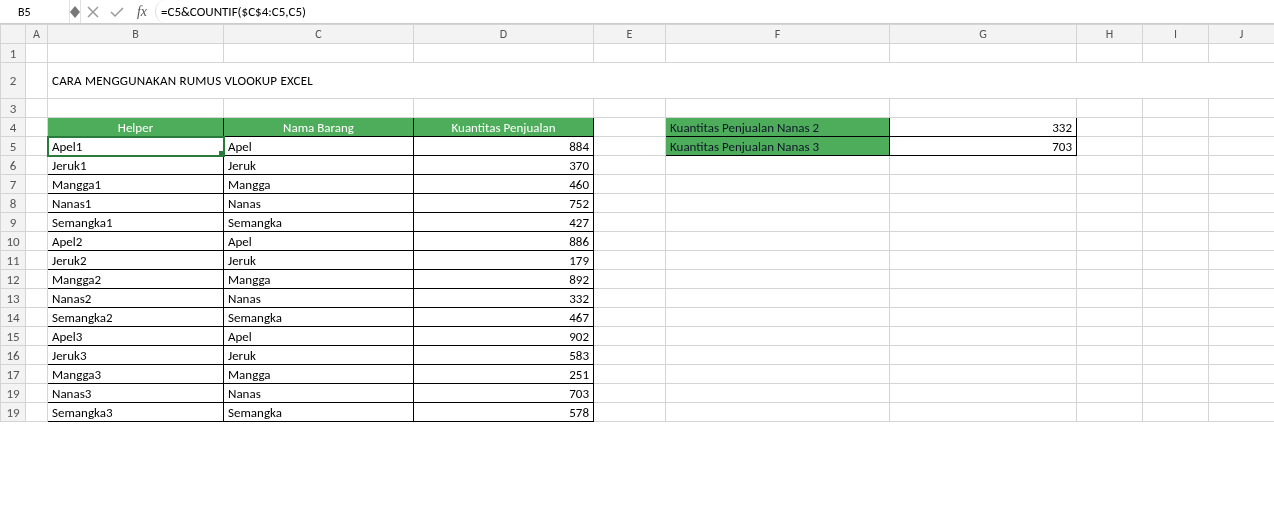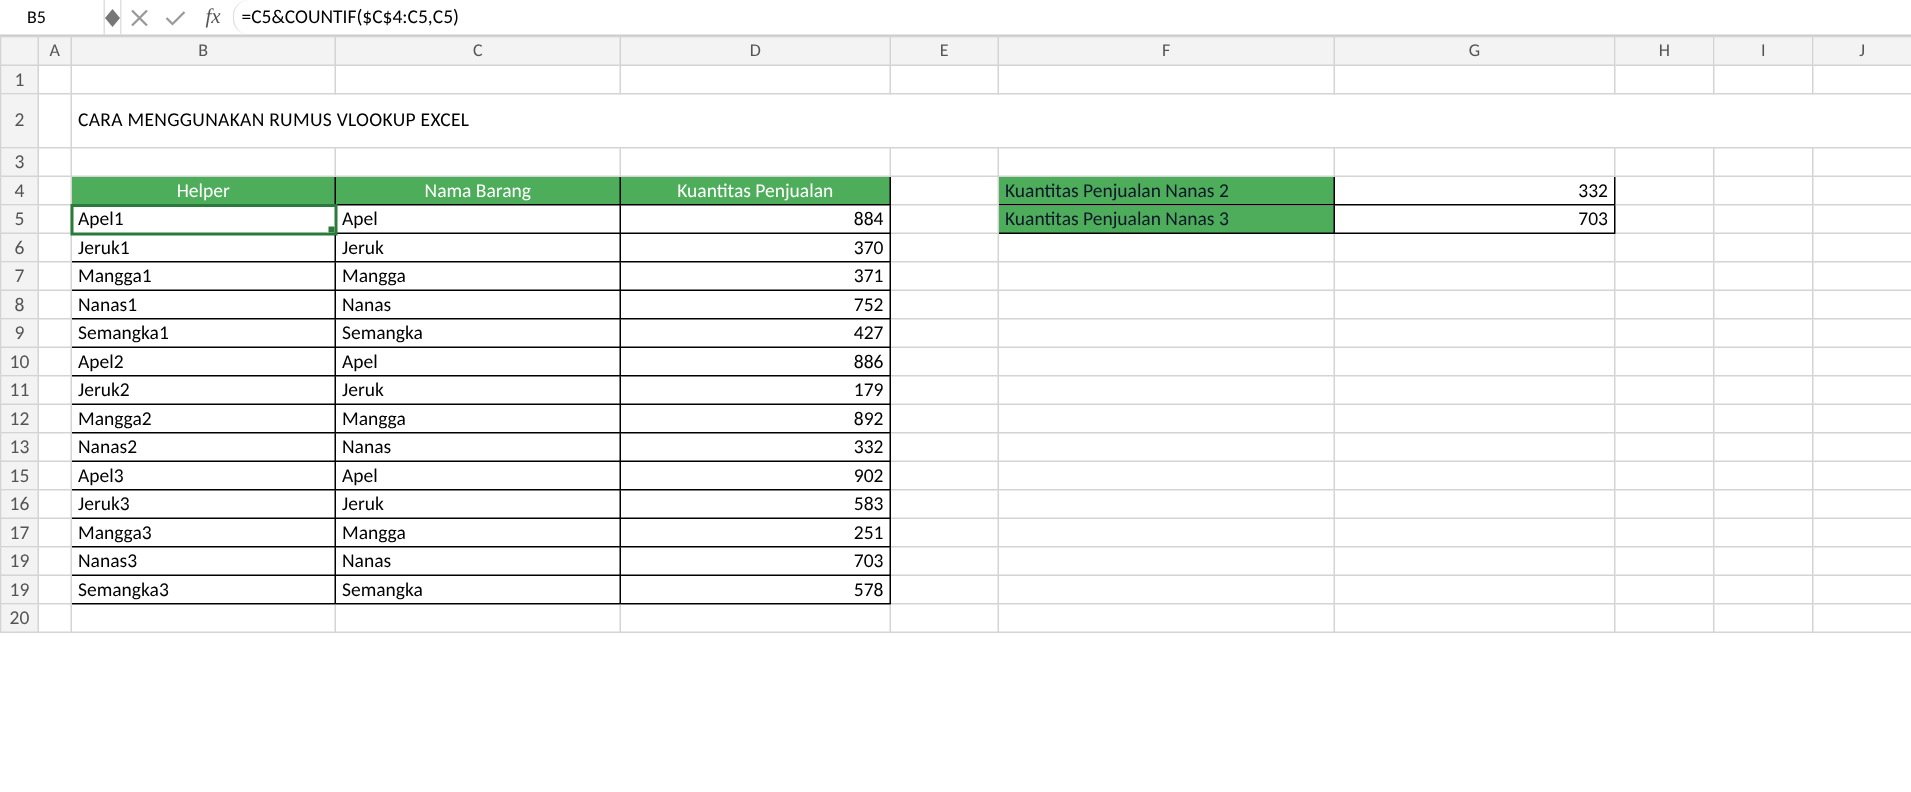--- a/index.html
+++ b/index.html
@@ -290,21 +290,21 @@
           <td></td>
           <td></td>
           <td></td>
           <td></td>
         </tr>
         <tr>
           <td class="row-hdr">7</td>
           <td></td>
           <td class="bb">Mangga1</td>
           <td class="bb">Mangga</td>
-          <td class="bb num">371</td>
+          <td class="bb num">460</td>
           <td></td>
           <td></td>
           <td></td>
           <td></td>
           <td></td>
           <td></td>
         </tr>
         <tr>
           <td class="row-hdr">8</td>
           <td></td>
@@ -377,20 +377,33 @@
           <td class="bb">Nanas</td>
           <td class="bb num">332</td>
           <td></td>
           <td></td>
           <td></td>
           <td></td>
           <td></td>
           <td></td>
         </tr>
         <tr>
+          <td class="row-hdr">14</td>
+          <td></td>
+          <td class="bb">Semangka2</td>
+          <td class="bb">Semangka</td>
+          <td class="bb num">467</td>
+          <td></td>
+          <td></td>
+          <td></td>
+          <td></td>
+          <td></td>
+          <td></td>
+        </tr>
+        <tr>
           <td class="row-hdr">15</td>
           <td></td>
           <td class="bb">Apel3</td>
           <td class="bb">Apel</td>
           <td class="bb num">902</td>
           <td></td>
           <td></td>
           <td></td>
           <td></td>
           <td></td>
@@ -441,28 +454,15 @@
           <td class="bb">Semangka3</td>
           <td class="bb">Semangka</td>
           <td class="bb num">578</td>
           <td></td>
           <td></td>
           <td></td>
           <td></td>
           <td></td>
           <td></td>
         </tr>
-        <tr>
-          <td class="row-hdr">20</td>
-          <td></td>
-          <td></td>
-          <td></td>
-          <td></td>
-          <td></td>
-          <td></td>
-          <td></td>
-          <td></td>
-          <td></td>
-          <td></td>
-        </tr>
       </tbody>
 </table>
 </div>
 
 </body></html>

